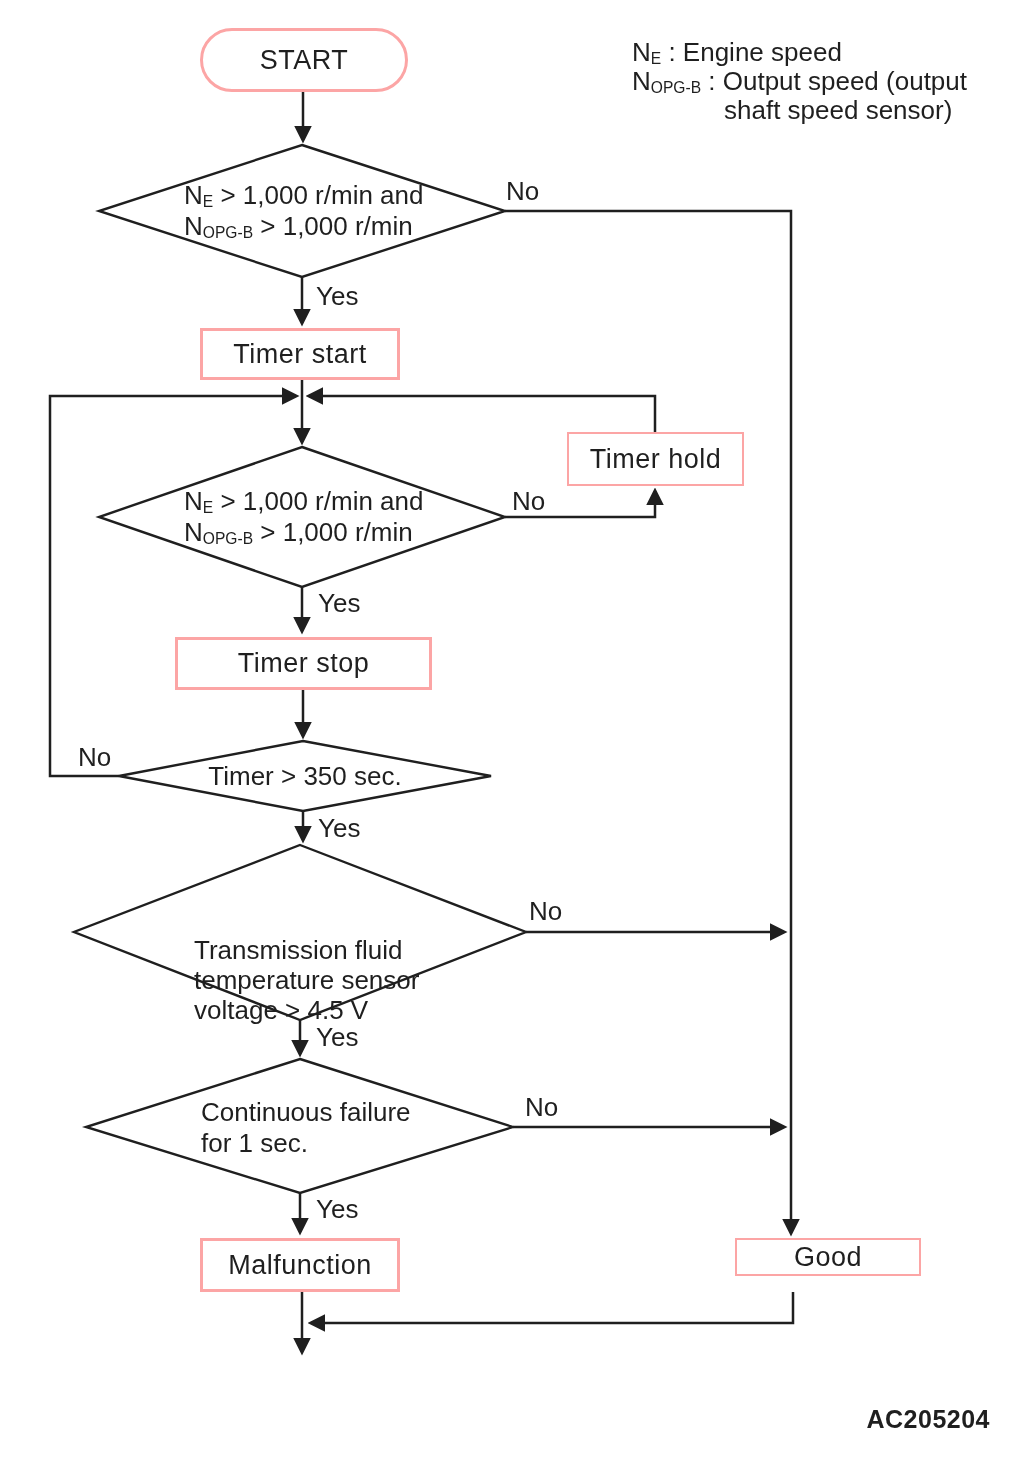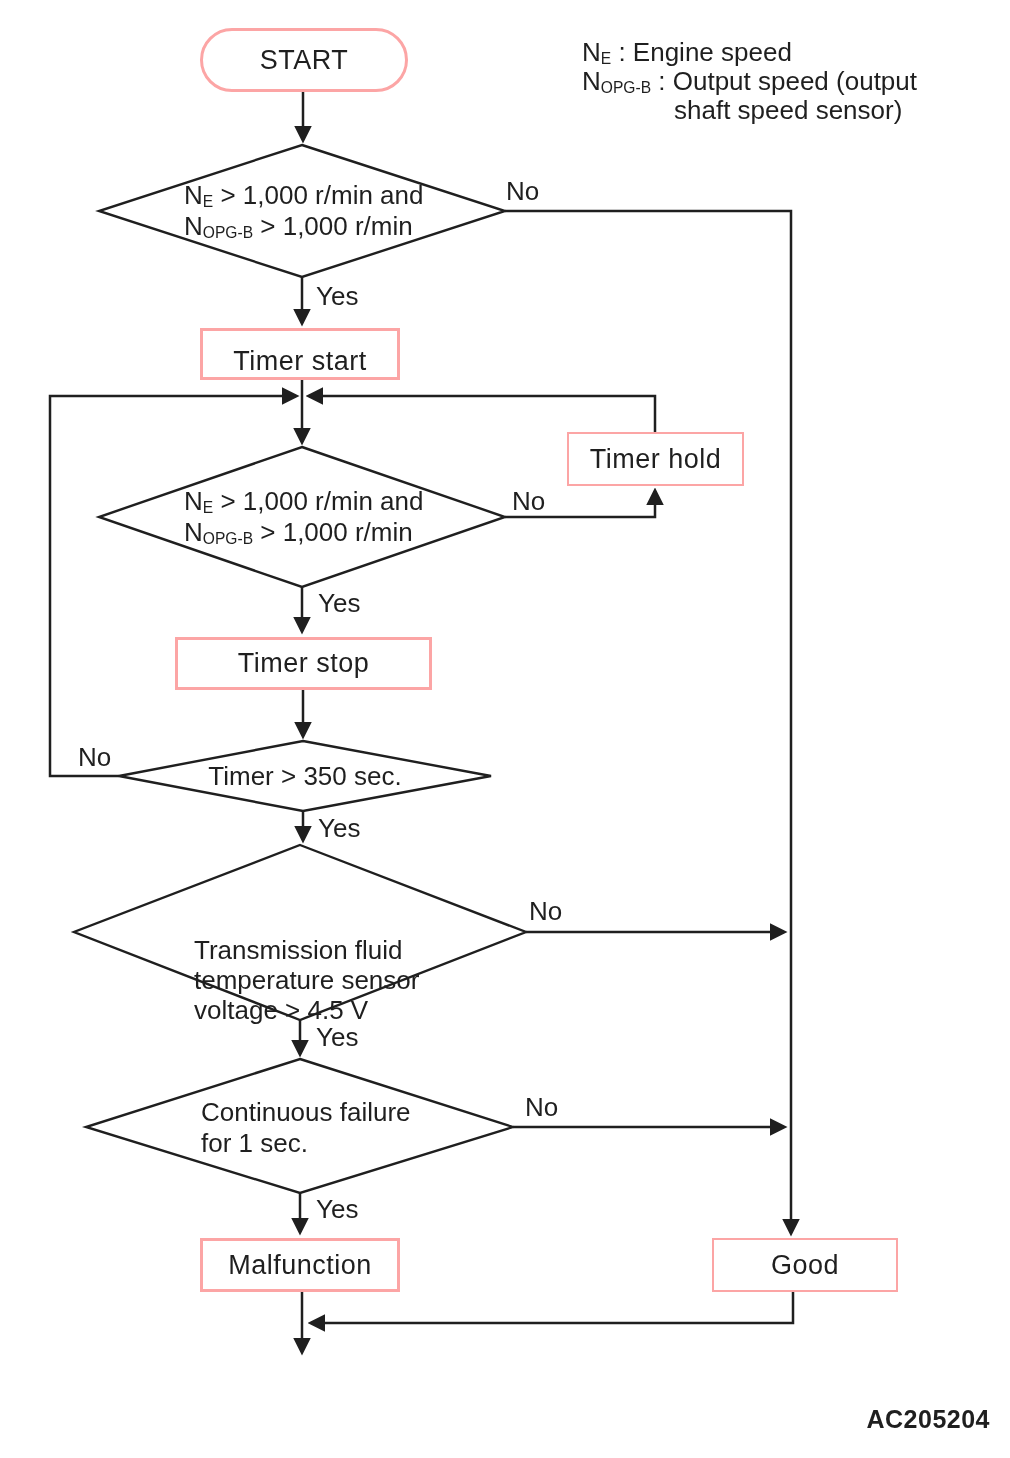--- a/index.html
+++ b/index.html
@@ -40,21 +40,21 @@
     letter-spacing: 0;
   }
   .elabel {
     position: absolute;
     font-size: 26px;
     white-space: nowrap;
     text-align: center;
   }
   .legend {
     position: absolute;
-    left: 582px;
+    left: 632px;
     top: 38px;
     font-size: 26px;
     line-height: 29px;
     white-space: nowrap;
   }
   .legend .indent { padding-left: 92px; }
   .figure-code {
     position: absolute;
     left: 845px;
     top: 1405px;
@@ -111,21 +111,21 @@
 
   <div class="node terminal" style="left:200px; top:28px; width:208px; height:64px;">
     <span>START</span>
   </div>
 
   <div class="dtext" style="left:184px; top:180px;">
     <div><span>N</span><sub>E</sub><span> &gt; 1,000 r/min and</span></div>
     <div><span>N</span><sub>OPG-B</sub><span> &gt; 1,000 r/min</span></div>
   </div>
 
-  <div class="node" style="left:200px; top:328px; width:200px; height:52px;align-items:flex-end;">
+  <div class="node" style="left:200px; top:328px; width:200px; height:52px;">
     <span>Timer start</span>
   </div>
 
   <div class="node" style="left:567px; top:432px; width:177px; height:54px; border-width:2.5px;">
     <span>Timer hold</span>
   </div>
 
   <div class="dtext" style="left:184px; top:486px;">
     <div><span>N</span><sub>E</sub><span> &gt; 1,000 r/min and</span></div>
     <div><span>N</span><sub>OPG-B</sub><span> &gt; 1,000 r/min</span></div>
@@ -147,21 +147,21 @@
 
   <div class="dtext" style="left:201px; top:1097px;">
     <div>Continuous failure</div>
     <div>for 1 sec.</div>
   </div>
 
   <div class="node" style="left:200px; top:1238px; width:200px; height:54px;">
     <span>Malfunction</span>
   </div>
 
-  <div class="node" style="left:712px; top:1238px; width:186px; height:54px; border-width:2.5px;">
+  <div class="node" style="left:735px; top:1238px; width:186px; height:38px; border-width:2.5px;">
     <span>Good</span>
   </div>
 
 
   <div class="elabel" style="left:316px; top:281px;">Yes</div>
   <div class="elabel" style="left:506px; top:176px;">No</div>
 
   <div class="elabel" style="left:318px; top:588px;">Yes</div>
   <div class="elabel" style="left:512px; top:486px;">No</div>
 

